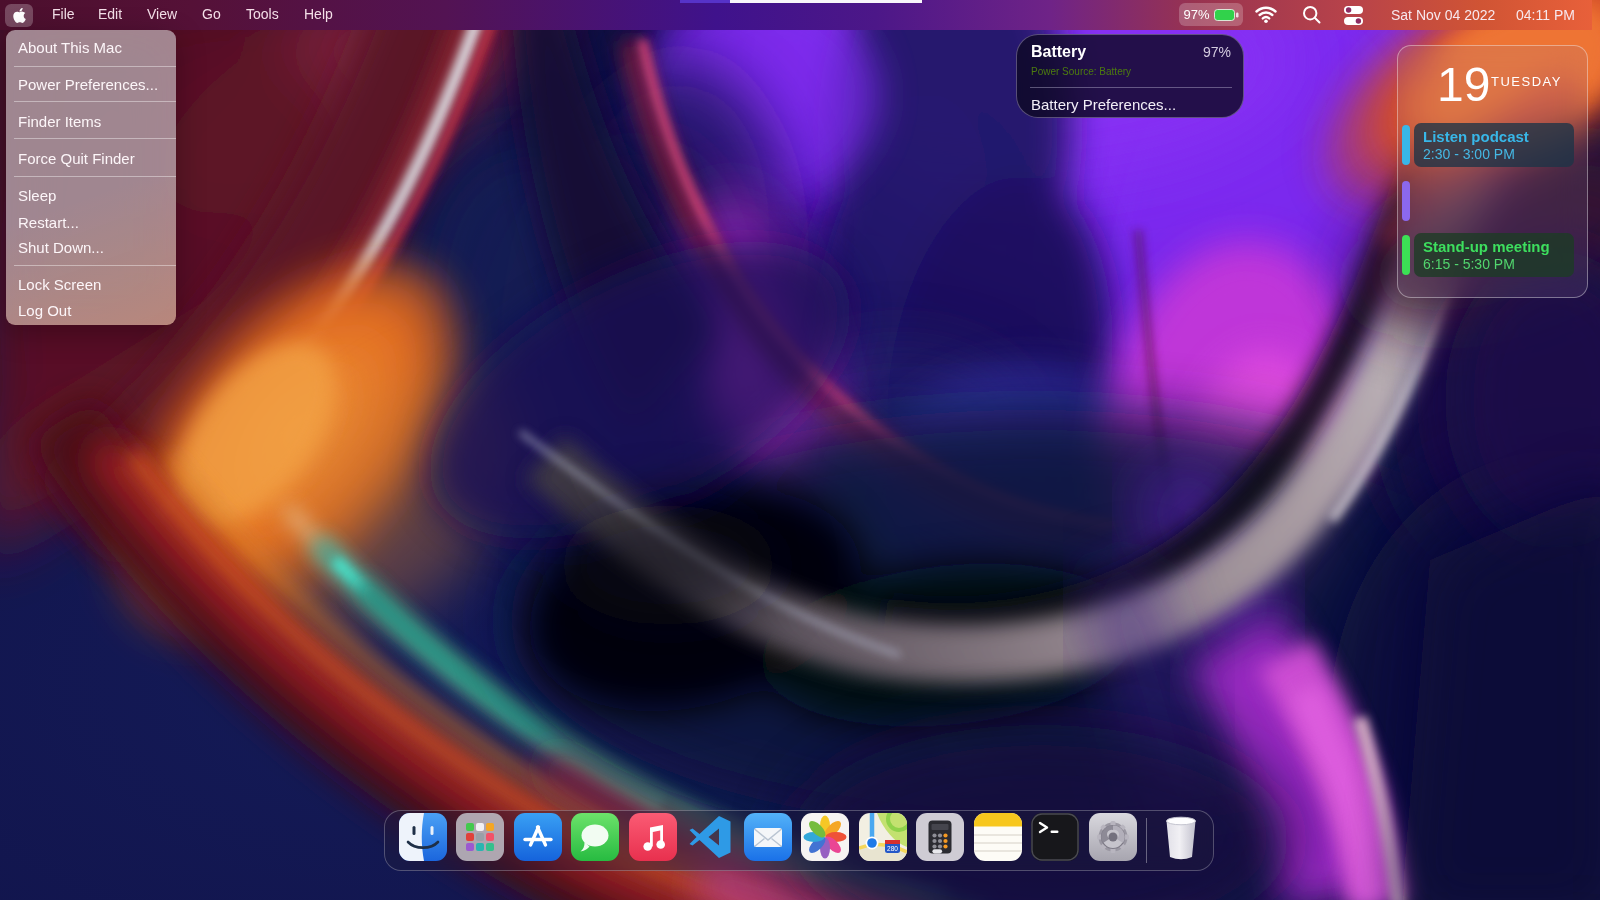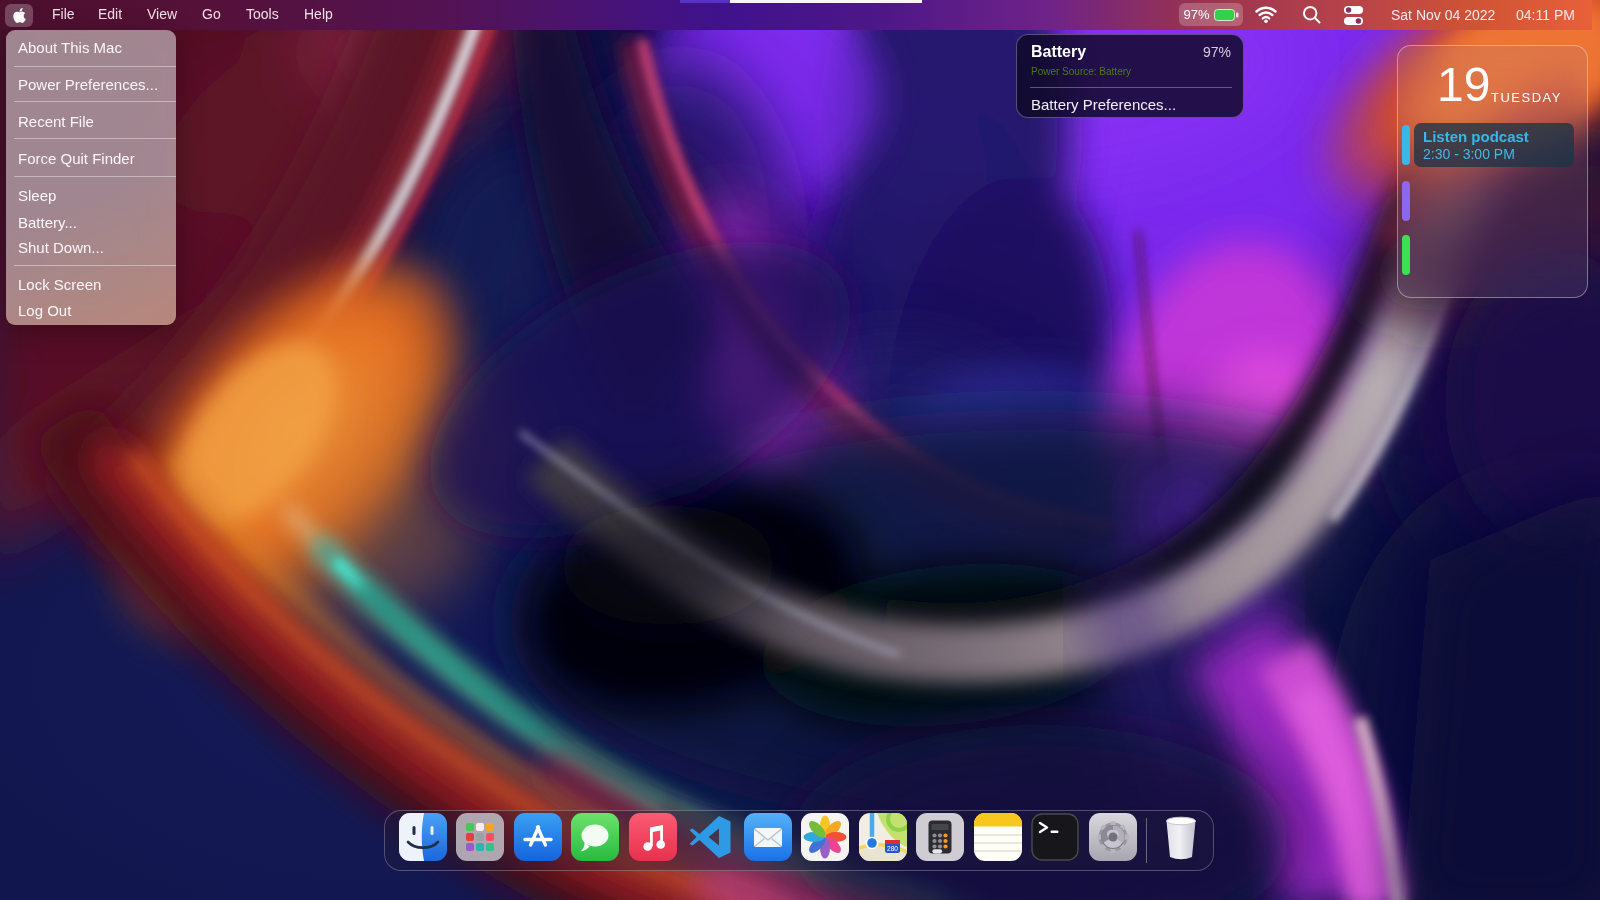--- a/index.html
+++ b/index.html
@@ -29,36 +29,36 @@
   #applemenu { position:absolute; left:6px; top:30px; width:170px; height:295px;
     border-radius:9px; background:rgba(230,226,230,0.56);
     background-image:linear-gradient(160deg, rgba(255,255,255,0) 55%, rgba(235,140,70,0.28) 100%);
     -webkit-backdrop-filter:blur(26px) saturate(0.72); backdrop-filter:blur(26px) saturate(0.72);
     box-shadow:0 8px 30px rgba(0,0,0,0.3); color:#fff; font-size:15px; overflow:hidden; }
   .amitem { position:absolute; left:12px; color:#fdf6f9; white-space:nowrap; }
   .amdiv { position:absolute; left:8px; width:190px; height:1px; background:rgba(255,255,255,0.4); }
 
   
   #battpop { position:absolute; left:1016px; top:34px; width:228px; height:84px;
-    border-radius:12px; background:rgba(13,9,36,0.82);
+    border-radius:22px; background:rgba(13,9,36,0.82);
     border:1px solid rgba(175,165,205,0.45);
     -webkit-backdrop-filter:blur(10px); backdrop-filter:blur(10px); color:#fff; }
   #battpop .t1 { position:absolute; left:14px; top:8px; font-size:16px; font-weight:bold; }
   #battpop .t2 { position:absolute; right:12px; top:9px; font-size:14px; color:#d4ccdf; }
   #battpop .t3 { position:absolute; left:14px; top:31px; font-size:10px; color:#4d7c0f; }
   #battpop .dv { position:absolute; left:13px; top:52px; width:202px; height:1px; background:rgba(200,195,220,0.4); }
   #battpop .t4 { position:absolute; left:14px; top:61px; font-size:15px; color:#f2eef7; }
 
   
   #calwidget { position:absolute; left:1397px; top:45px; width:191px; height:253px;
     border-radius:14px; background:rgba(150,130,170,0.16);
     border:1px solid rgba(255,255,255,0.38);
     -webkit-backdrop-filter:blur(16px); backdrop-filter:blur(16px); color:#fff; }
   #calwidget .day { position:absolute; left:39px; top:15px; font-size:48px; font-weight:400; line-height:1; }
-  #calwidget .dow { position:absolute; left:93px; top:44px; font-size:13px; letter-spacing:1.5px; }
+  #calwidget .dow { position:absolute; left:93px; top:28px; font-size:13px; letter-spacing:1.5px; }
   .evt { position:absolute; left:16px; width:160px; height:44px; border-radius:7px; padding:5px 8px 0 9px; }
   .pill { position:absolute; left:4px; width:8px; height:40px; border-radius:4px; }
   .evt .et { font-size:15px; font-weight:bold; }
   .evt .es { font-size:14px; margin-top:1px; }
 
   
   #dock { position:absolute; left:384px; top:810px; width:830px; height:61px;
     border-radius:17px; background:rgba(32,30,60,0.38);
     border:1px solid rgba(255,255,255,0.25);
     -webkit-backdrop-filter:blur(10px); backdrop-filter:blur(10px); }
@@ -266,26 +266,26 @@
   <span class="mbtext" style="left:1516px">04:11 PM</span>
 </div>
 <div id="topstrip1"></div>
 <div id="topstrip2"></div>
 
 <div id="applemenu">
   <span class="amitem" style="top:9px">About This Mac</span>
   <div class="amdiv" style="top:36px"></div>
   <span class="amitem" style="top:46px">Power Preferences...</span>
   <div class="amdiv" style="top:71px"></div>
-  <span class="amitem" style="top:83px">Recent File</span>
+  <span class="amitem" style="top:83px">Finder Items</span>
   <div class="amdiv" style="top:108px"></div>
   <span class="amitem" style="top:120px">Force Quit Finder</span>
   <div class="amdiv" style="top:146px"></div>
   <span class="amitem" style="top:157px">Sleep</span>
-  <span class="amitem" style="top:184px">Battery...</span>
+  <span class="amitem" style="top:184px">Restart...</span>
   <span class="amitem" style="top:209px">Shut Down...</span>
   <div class="amdiv" style="top:235px"></div>
   <span class="amitem" style="top:246px">Lock Screen</span>
   <span class="amitem" style="top:272px">Log Out</span>
 </div>
 
 <div id="battpop">
   <div class="t1">Battery</div>
   <div class="t2">97%</div>
   <div class="t3">Power Source: Battery</div>
@@ -295,20 +295,24 @@
 
 <div id="calwidget">
   <div class="day">19</div>
   <div class="dow">TUESDAY</div>
   <div class="evt" style="top:77px;background:rgba(28,52,70,0.78)">
     <div class="et" style="color:#38b7e8">Listen podcast</div>
     <div class="es" style="color:#45b8e4">2:30 - 3:00 PM</div>
   </div>
   <div class="pill" style="top:79px;background:#38b7e8"></div>
   <div class="pill" style="top:135px;background:#8b68ee"></div>
+  <div class="evt" style="top:187px;background:rgba(28,60,36,0.78)">
+    <div class="et" style="color:#3ddf5e">Stand-up meeting</div>
+    <div class="es" style="color:#52d66e">6:15 - 5:30 PM</div>
+  </div>
   <div class="pill" style="top:189px;background:#3ce055"></div>
 </div>
 
 <div id="dock"></div>
 <div id="dsep"></div>
 
 <svg class="dicon" style="left:399px" viewBox="0 0 48 48">
   <defs>
     <linearGradient id="finB" x1="0" y1="0" x2="0" y2="1">
       <stop offset="0%" stop-color="#4aa0f5"></stop>

